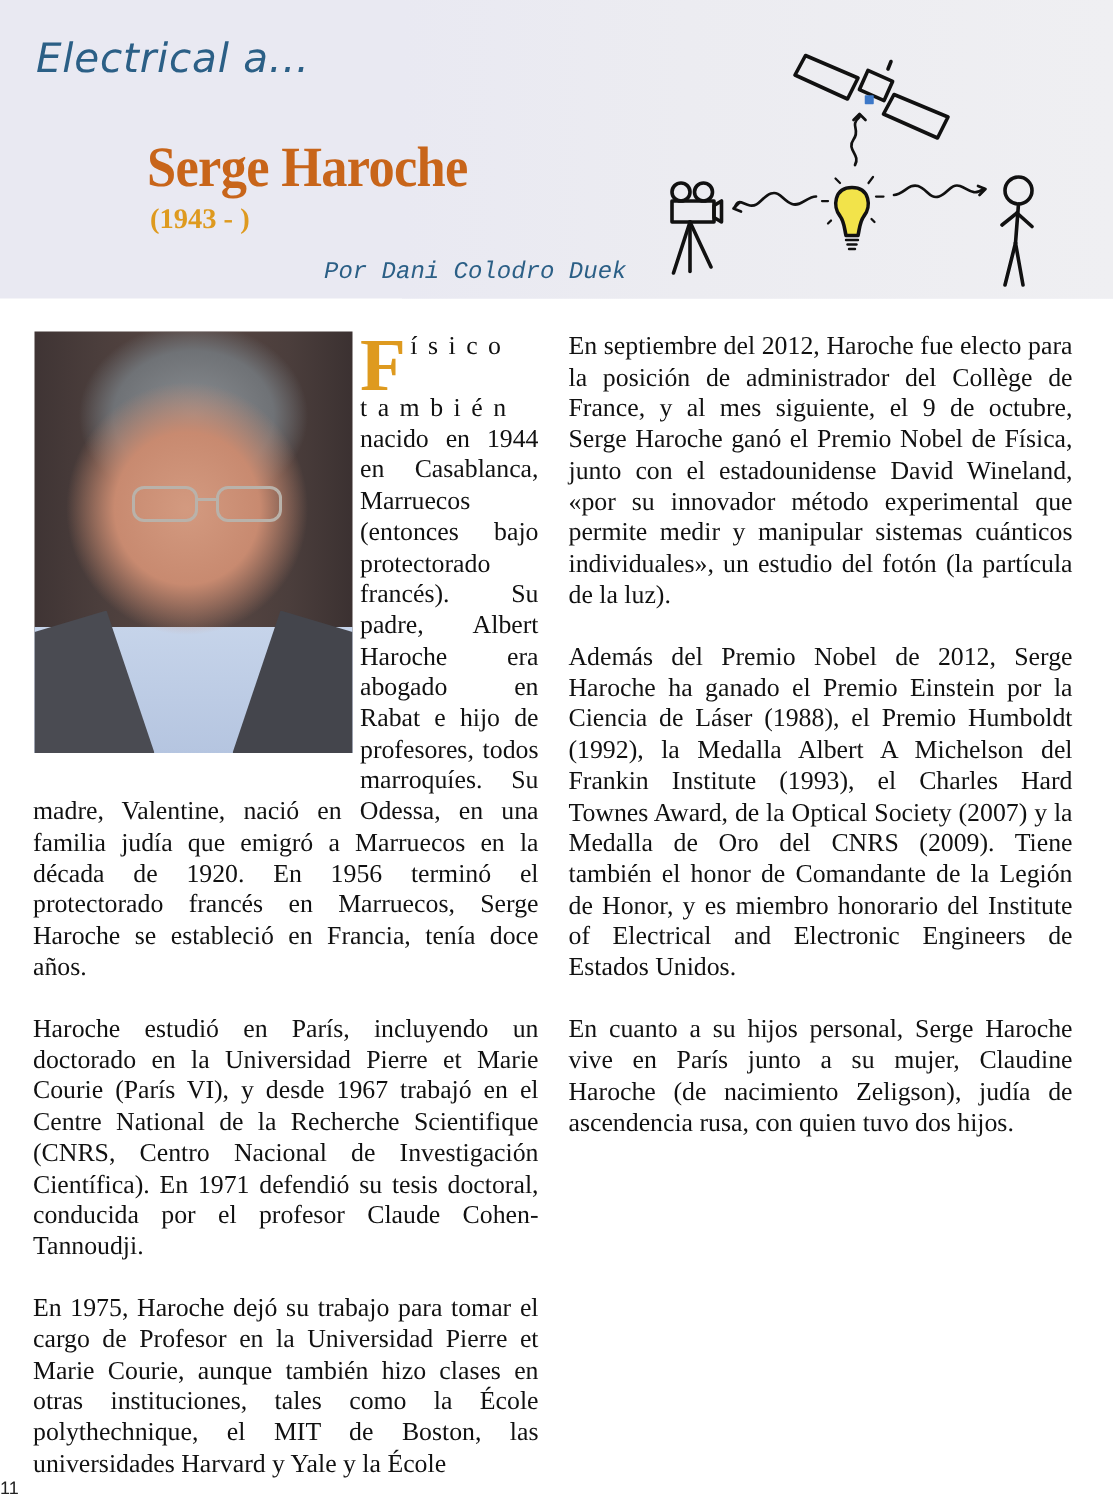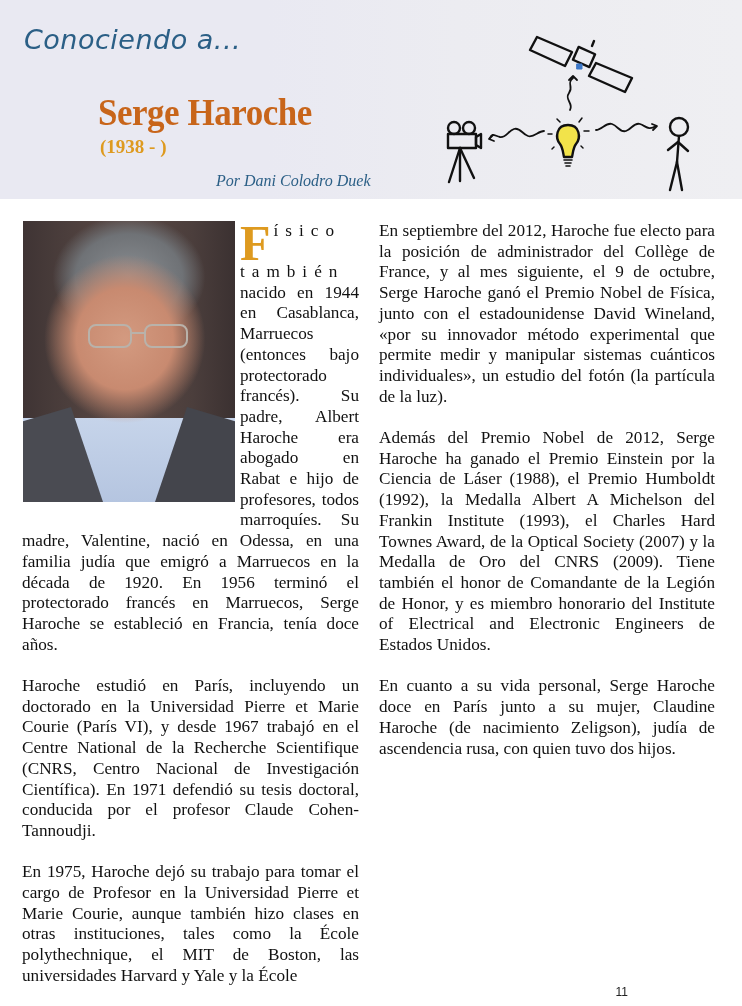--- a/index.html
+++ b/index.html
@@ -26,21 +26,21 @@
       font-size: 38px; color: #c8651a; letter-spacing: -0.5px;
       transform: scaleX(0.92); transform-origin: left;
     }
     .years {
       position: absolute; left: 100px; top: 136px;
       font-family: "Liberation Serif", serif; font-weight: bold;
       font-size: 19px; color: #de9a1f;
     }
     .byline {
       position: absolute; left: 216px; top: 172px;
-      font-family: Liberation Serif, serif; font-style: italic;
+      font-family: Liberation Mono, monospace; font-style: italic;
       font-size: 16px; color: #2b5f86;
     }
     .illus { position: absolute; left: 420px; top: 0; width: 322px; height: 199px; }
 
     .photo {
       position: absolute; left: 23px; top: 221px; width: 212px; height: 281px;
       background:
         radial-gradient(ellipse 38% 30% at 48% 42%, #d39a80 0%, #c88a70 60%, rgba(200,138,112,0) 100%),
         radial-gradient(ellipse 36% 22% at 50% 20%, #8a8e92 0%, #6f7276 70%, rgba(111,114,118,0) 100%),
         linear-gradient(180deg, rgba(0,0,0,0) 70%, #c6d4ea 70%, #b5c5e0 100%),
@@ -65,32 +65,32 @@
     .col p { margin: 0 0 20.7px 0; }
     .col-left { left: 22px; top: 221px; width: 337px; }
     .col-right { left: 379px; top: 221px; width: 336px; }
     .float-spacer { float: left; width: 218px; height: 300px; }
     .dropcap {
       float: left; font-size: 50px; line-height: 38px; color: #de9a1f;
       font-weight: bold; margin: 3px 3px 0 0; padding: 0;
     }
     .wide { letter-spacing: 7px; }
     .page-num {
-      position: absolute; left: 0; width: 628px; top: 985px; text-align: right;
+      position: absolute; left: 0; width: 628px; top: 985px; text-align: left;
       font-family: "Liberation Sans", sans-serif; font-size: 12px; color: #222;
     }
   </style>
 </head>
 <body>
 
 <div class="header">
   <div class="header-illus-bg"></div>
-  <div class="kicker">Conociendo a...</div>
+  <div class="kicker">Electrical a...</div>
   <div class="title">Serge Haroche</div>
-  <div class="years">(1938 - )</div>
+  <div class="years">(1943 - )</div>
   <div class="byline">Por Dani Colodro Duek</div>
 
   <svg class="illus" viewBox="0 0 322 199" fill="none" stroke="#111" stroke-width="2.4" stroke-linecap="round" stroke-linejoin="round">
 
     <g>
       <polygon points="117,37 152,52 145,66 110,50"></polygon>
       <rect x="155" y="50" width="18" height="14" transform="rotate(24 164 57)"></rect>
       <polygon points="176,63 212,78 205,92 169,76"></polygon>
       <line x1="172" y1="46" x2="174" y2="41"></line>
       <rect x="157" y="64" width="5" height="5" fill="#3d78c8" stroke="#3d78c8" stroke-width="1"></rect>
@@ -157,16 +157,16 @@
     <span class="wide">también</span>
     <span>nacido en 1944 en Casablanca, Marruecos (entonces bajo protectorado francés). Su padre, Albert Haroche era abogado en Rabat e hijo de profesores, todos marroquíes. Su madre, Valentine, nació en Odessa, en una familia judía que emigró a Marruecos en la década de 1920. En 1956 terminó el protectorado francés en Marruecos, Serge Haroche se estableció en Francia, tenía doce años.</span>
   </p>
   <p>Haroche estudió en París, incluyendo un doctorado en la Universidad Pierre et Marie Courie (París VI), y desde 1967 trabajó en el Centre National de la Recherche Scientifique (CNRS, Centro Nacional de Investigación Científica). En 1971 defendió su tesis doctoral, conducida por el profesor Claude Cohen-Tannoudji.</p>
   <p>En 1975, Haroche dejó su trabajo para tomar el cargo de Profesor en la Universidad Pierre et Marie Courie, aunque también hizo clases en otras instituciones, tales como la École polythechnique, el MIT de Boston, las universidades Harvard y Yale y la École</p>
 </div>
 
 <div class="col col-right">
   <p>En septiembre del 2012, Haroche fue electo para la posición de administrador del Collège de France, y al mes siguiente, el 9 de octubre, Serge Haroche ganó el Premio Nobel de Física, junto con el estadounidense David Wineland, «por su innovador método experimental que permite medir y manipular sistemas cuánticos individuales», un estudio del fotón (la partícula de la luz).</p>
   <p>Además del Premio Nobel de 2012, Serge Haroche ha ganado el Premio Einstein por la Ciencia de Láser (1988), el Premio Humboldt (1992), la Medalla Albert A Michelson del Frankin Institute (1993), el Charles Hard Townes Award, de la Optical Society (2007) y la Medalla de Oro del CNRS (2009). Tiene también  el honor de Comandante de la Legión de Honor, y es miembro honorario del Institute of Electrical and Electronic Engineers de Estados Unidos.</p>
-  <p>En cuanto a su vida personal, Serge Haroche doce en París junto a su mujer, Claudine Haroche (de nacimiento Zeligson), judía de ascendencia rusa, con quien tuvo dos hijos.</p>
+  <p>En cuanto a su hijos personal, Serge Haroche vive en París junto a su mujer, Claudine Haroche (de nacimiento Zeligson), judía de ascendencia rusa, con quien tuvo dos hijos.</p>
 </div>
 
 <div class="page-num">11</div>
 
 </body></html>

